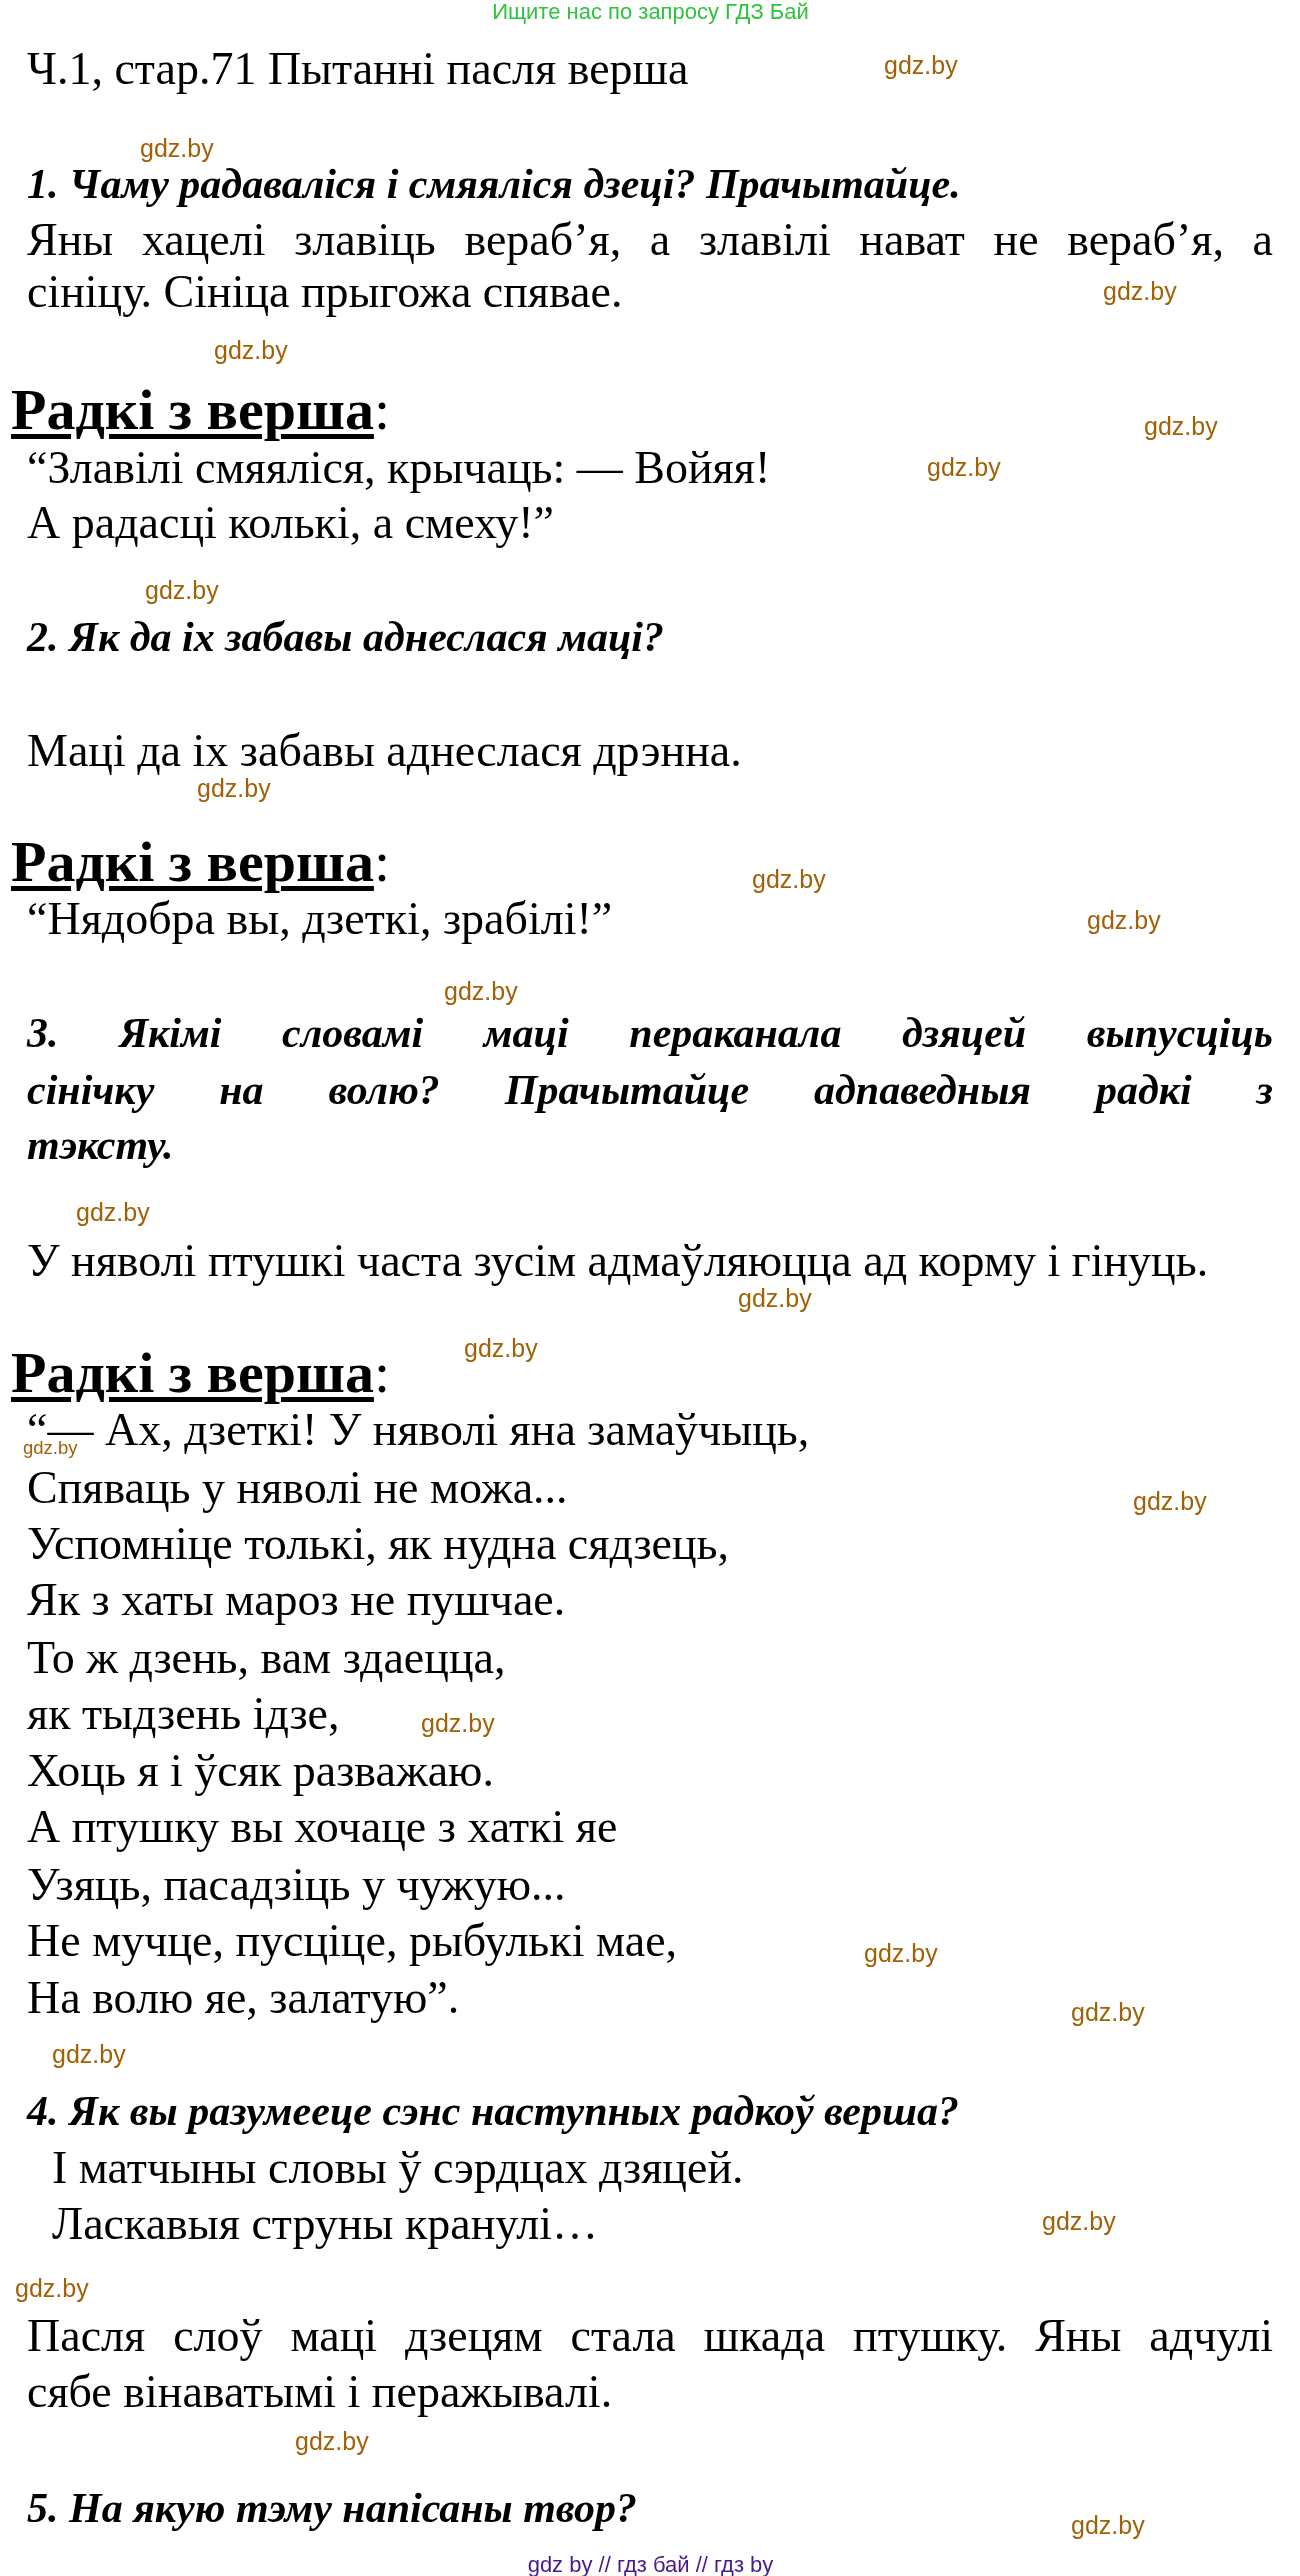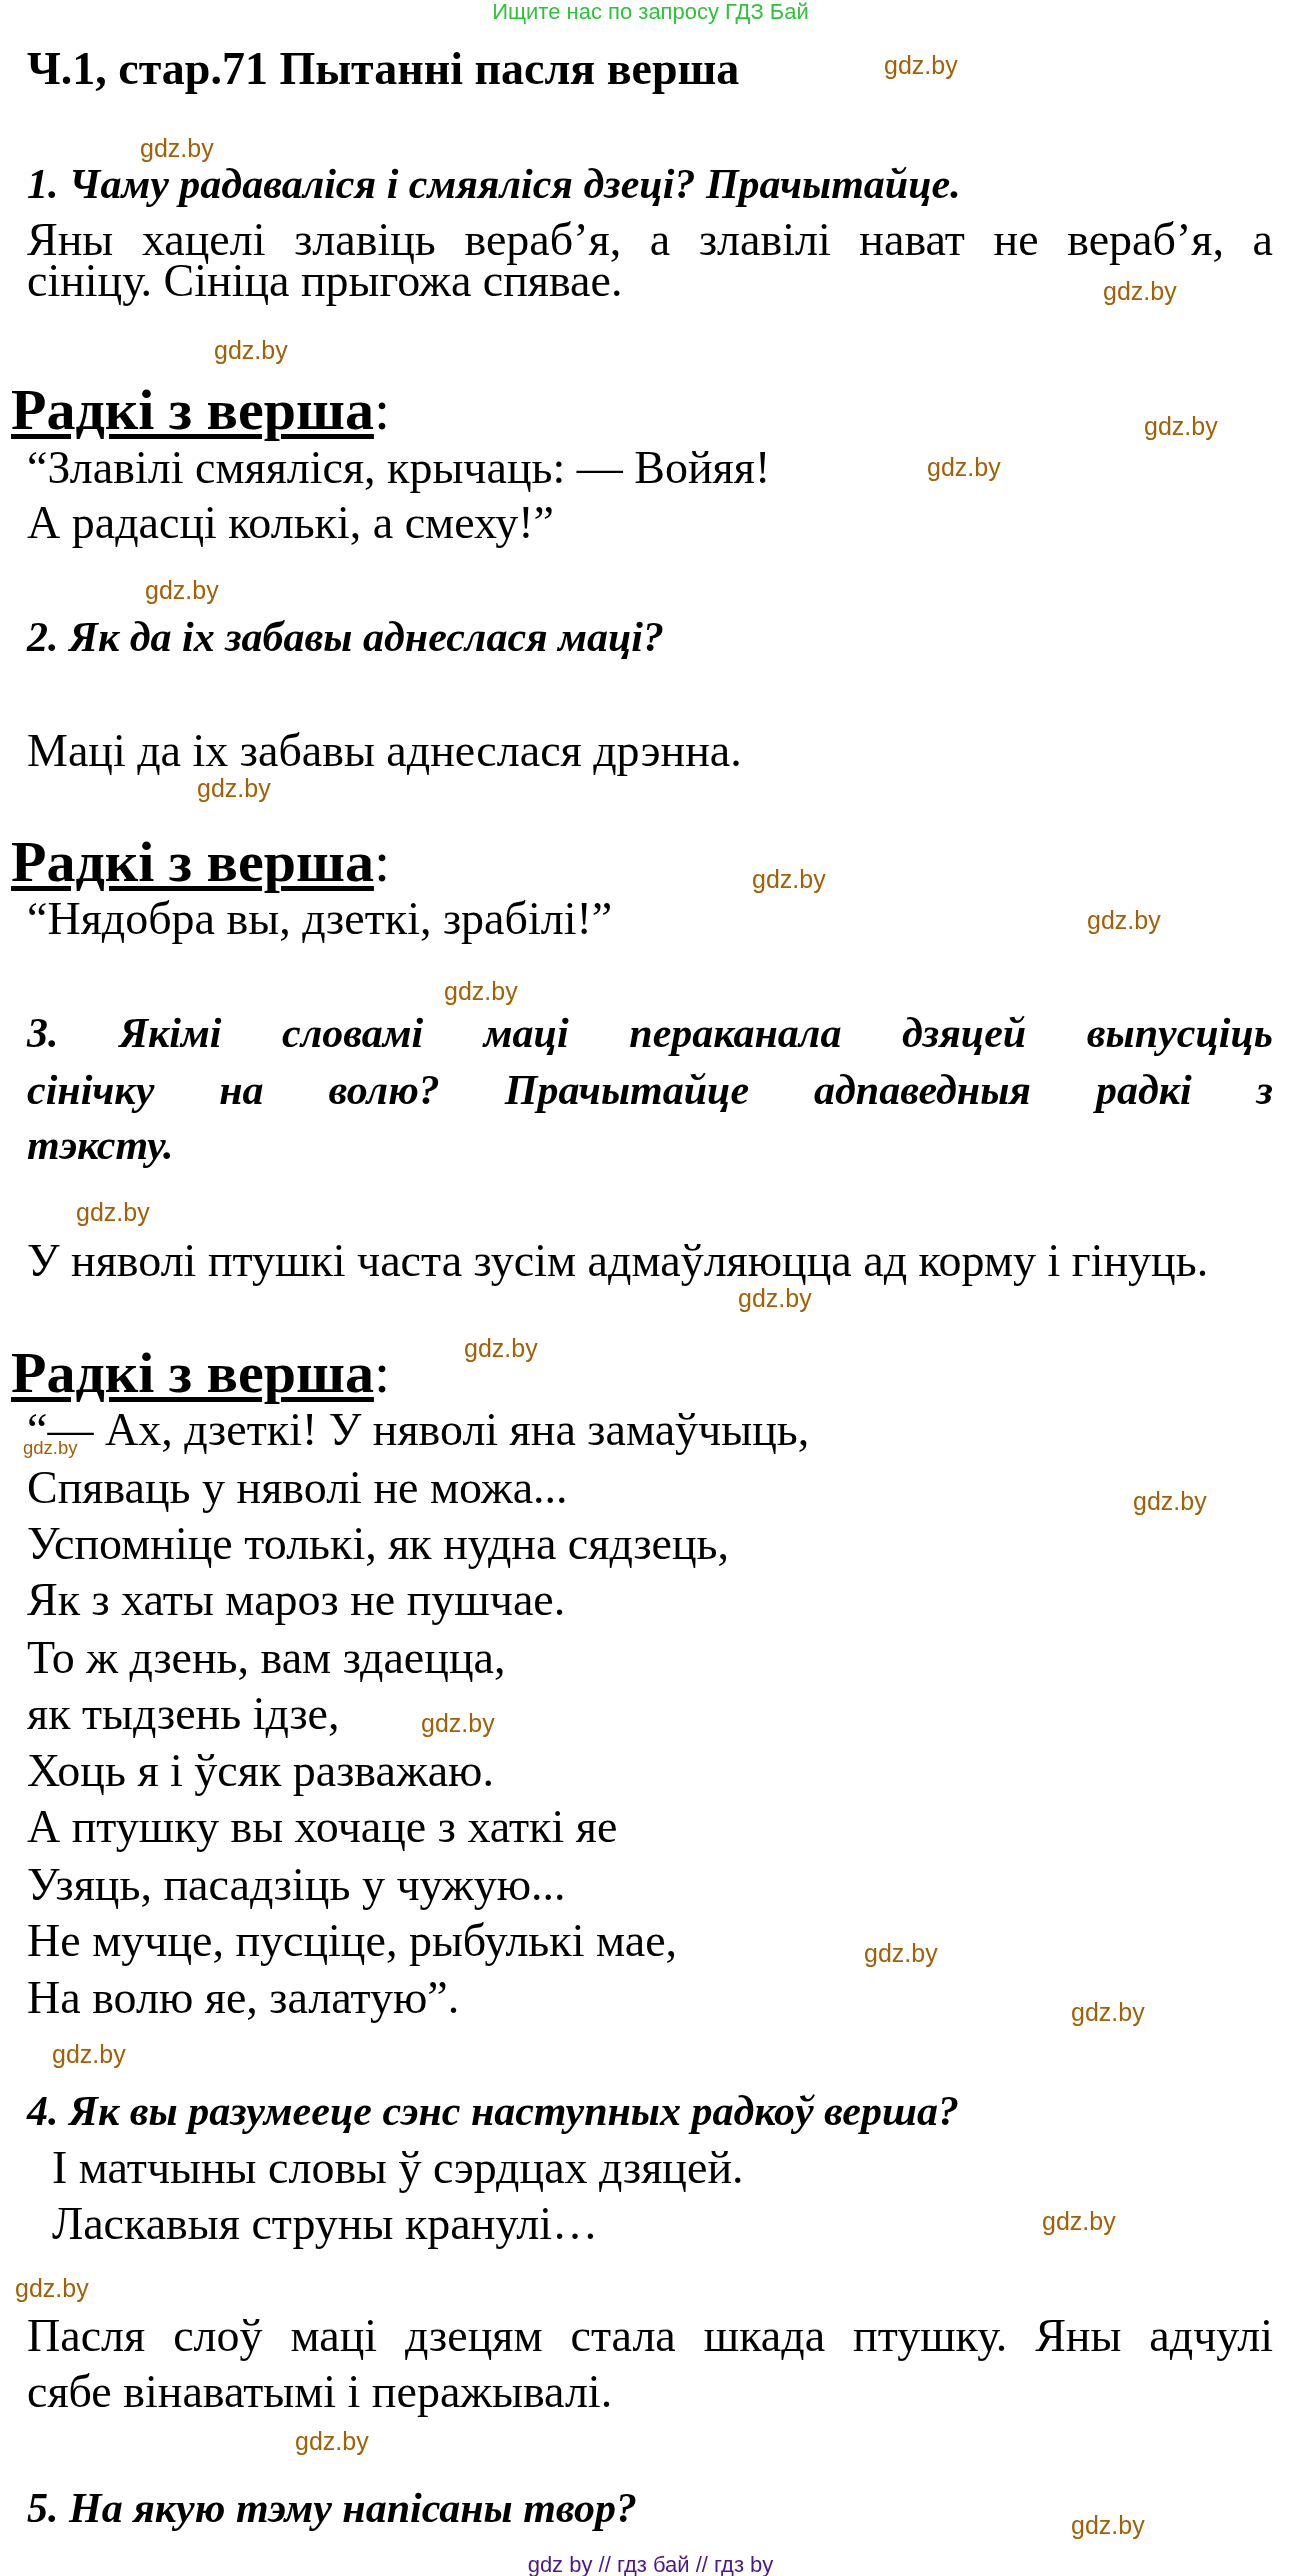--- a/index.html
+++ b/index.html
@@ -3,40 +3,40 @@
 <meta charset="utf-8">
 <style>
   html, body { margin:0; padding:0; background:#ffffff; }
   body { width:1301px; height:2576px; position:relative; overflow:hidden;
          font-family:"Liberation Serif", "DejaVu Serif", serif; color:#000; }
   .abs { position:absolute; white-space:nowrap; }
   .header-ad { left:0; width:1301px; top:0; text-align:center;
                font-family:"Liberation Sans", sans-serif; font-size:22px; color:#2fc33c; line-height:23.6px; }
   .footer-links { left:0; width:1301px; top:2551px; text-align:center;
                   font-family:"Liberation Sans", sans-serif; font-size:22px; color:#4a1a8a; line-height:27px; }
-  .title { left:27px; font-weight:bold; font-size:46px; line-height:54px; }
+  .title { left:27px; font-weight:normal; font-size:46px; line-height:54px; }
   .q { left:27px; font-weight:bold; font-style:italic; font-size:42px; line-height:52px; }
   .q.justify { width:1246px; white-space:normal; text-align:justify; text-align-last:justify; }
   .p { left:27px; font-size:46px; line-height:52px; }
   .p.justify { width:1246px; white-space:normal; text-align:justify; text-align-last:justify; }
   .lines-heading { left:11px; font-size:58px; line-height:52px; }
   .lines-heading .u { font-weight:bold; text-decoration:underline; text-decoration-thickness:5px; text-underline-offset:5px; }
   .wm { font-family:"Liberation Sans", sans-serif; font-size:25px; color:#a16207; line-height:27px; }
   .wm.small { font-size:18.5px; line-height:20px; }
 </style>
 </head>
 <body>
 
 <div class="abs header-ad">Ищите нас по запросу ГДЗ Бай</div>
 
 <div class="abs title" style="top:42px;">Ч.1, стар.71 Пытанні пасля верша</div>
 
 <div class="abs q" style="top:158px;">1. Чаму радаваліся і смяяліся дзеці? Прачытайце.</div>
 <div class="abs p justify" style="top:214px;">Яны хацелі злавіць вераб’я, а злавілі нават не вераб’я, а</div>
-<div class="abs p" style="top:255px;">сініцу. Сініца прыгожа спявае.</div>
+<div class="abs p" style="top:266px;">сініцу. Сініца прыгожа спявае.</div>
 <div class="abs lines-heading" style="top:384px;"><span class="u">Радкі з верша</span><span>:</span></div>
 <div class="abs p" style="top:442px;">“Злавілі смяяліся, крычаць: — Войяя!</div>
 <div class="abs p" style="top:497px;">А радасці колькі, а смеху!”</div>
 
 <div class="abs q" style="top:611px;">2. Як да іх забавы аднеслася маці?</div>
 <div class="abs p" style="top:725px;">Маці да іх забавы аднеслася дрэнна.</div>
 <div class="abs lines-heading" style="top:836px;"><span class="u">Радкі з верша</span><span>:</span></div>
 <div class="abs p" style="top:893px;">“Нядобра вы, дзеткі, зрабілі!”</div>
 
 <div class="abs q justify" style="top:1007px;">3. Якімі словамі маці пераканала дзяцей выпусціць</div>

